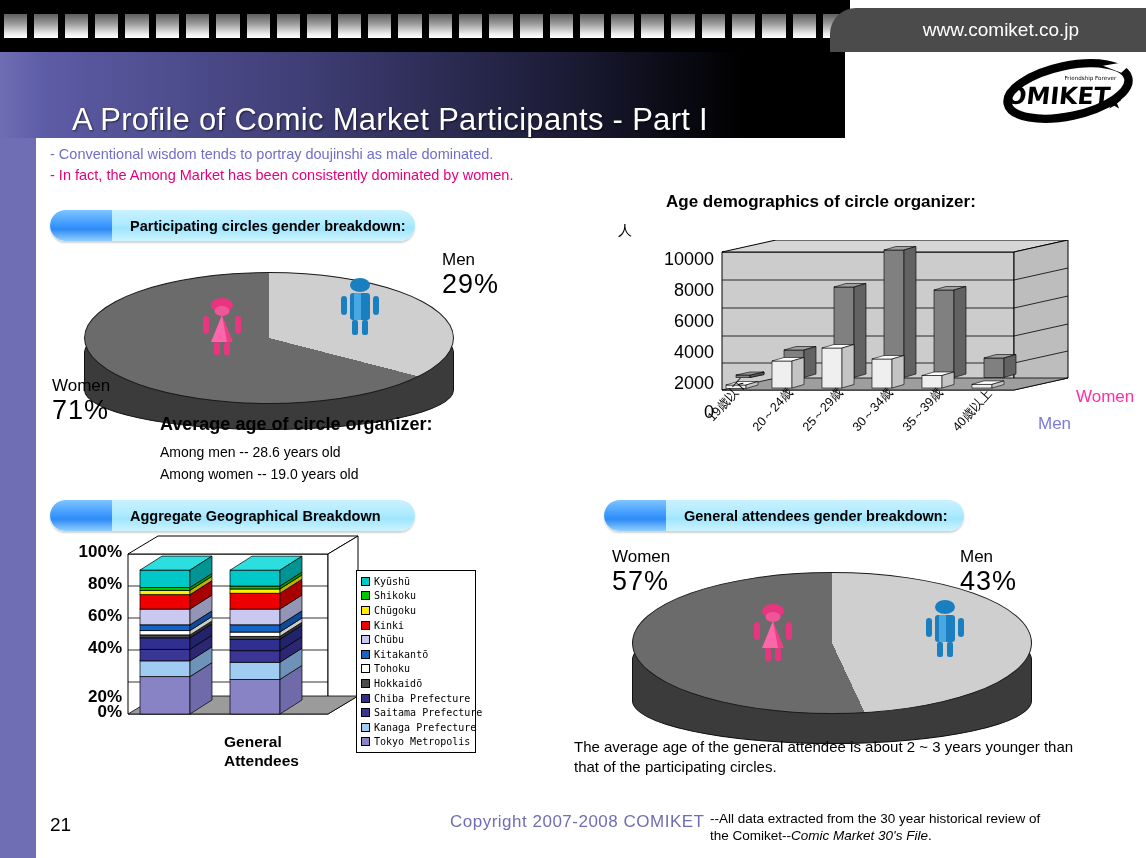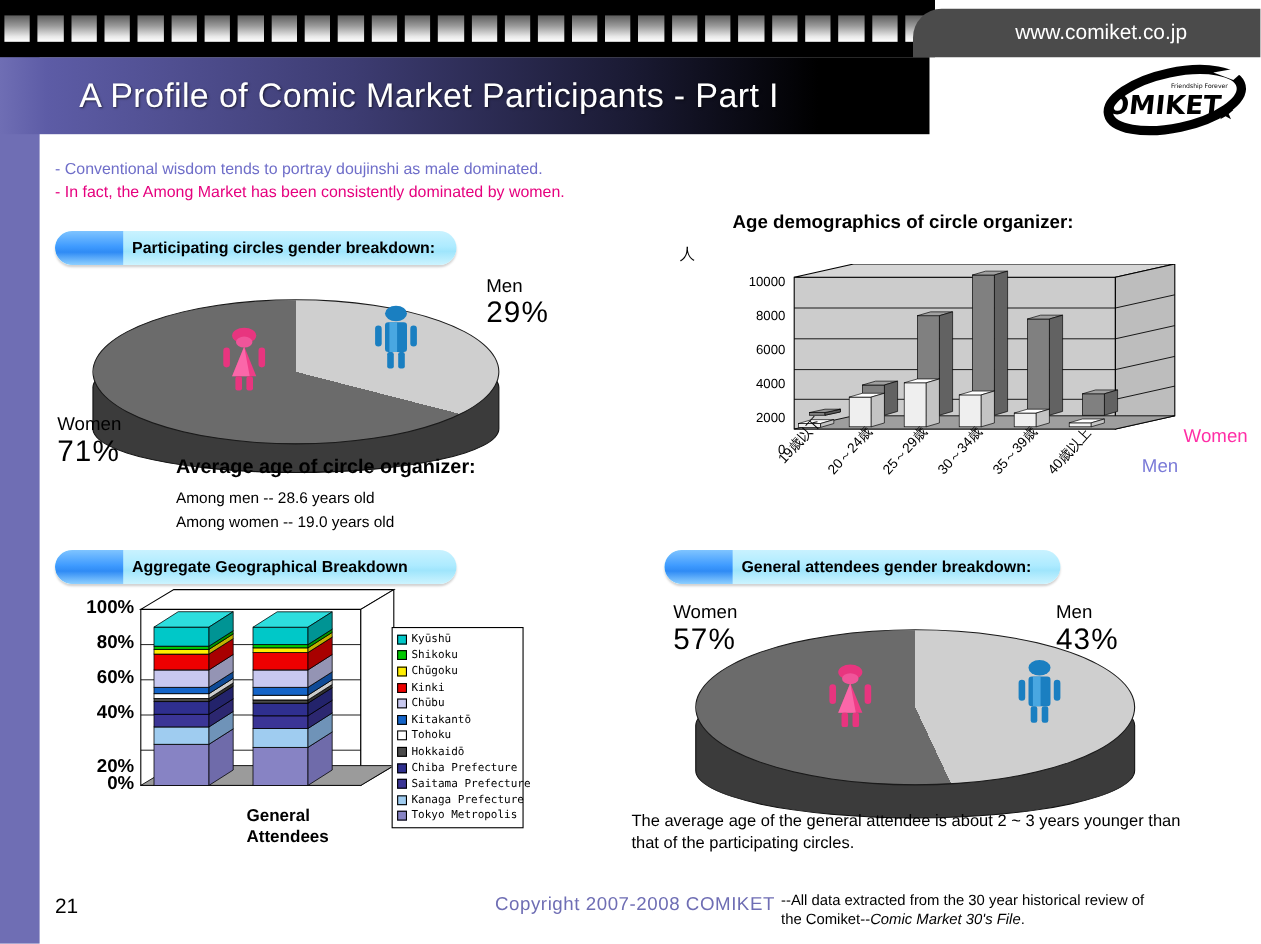--- a/index.html
+++ b/index.html
@@ -39,24 +39,24 @@
   }
 
   
   #leftrail {
     position: absolute; left: 0; top: 52px; width: 36px; height: 806px;
     background: #6f6eb4; z-index: 2;
   }
 
   
   #titleband {
-    position: absolute; left: 0; top: 52px; width: 845px; height: 70px;
+    position: absolute; left: 0; top: 52px; width: 845px; height: 86px;
     background: linear-gradient(to right, #6f6eb4 0%, #5d5ca6 5%, #3d3c72 38%, #1a1a33 68%, #000000 88%, #000000 100%);
     z-index: 3;
-    display: flex; align-items: center;
+    display: flex; align-items: flex-end;
   }
   #titleband .ttl {
     color: #ffffff;
     font-size: 31px;
     letter-spacing: 0.3px;
     margin-left: 72px;
     text-shadow: 1px 1px 2px rgba(0,0,0,0.6);
     white-space: nowrap;
   }
 
@@ -89,21 +89,21 @@
     overflow: hidden;
   }
   .pill .cap {
     width: 62px; height: 100%;
     background: linear-gradient(to bottom, #7fc4ff 0%, #3f9bff 45%, #2f8bf5 62%, #8fd0ff 100%);
     border-radius: 16px 0 0 16px;
     flex: none;
   }
   .pill .txt {
     font-size: 14.5px; font-weight: bold; color: #000;
-    padding: 0 14px 0 8px; white-space: nowrap;
+    padding: 0 14px 0 18px; white-space: nowrap;
   }
 
   
   .pieWrap { position: absolute; }
   .pie3d { position: relative; width: 100%; height: 100%; }
   .pie-side {
     position: absolute; left: 0; bottom: 0; width: 100%; height: 100%;
     border-radius: 50% / 34%;
     background: #3b3b3b;
     border: 1px solid #111;
@@ -127,21 +127,21 @@
   .avgage .l { font-size: 14px; color: #000; line-height: 22px; white-space: nowrap; }
 
   
   #ageChart { position: absolute; }
   #ageChart .chart-title {
     position: absolute; left: 60px; top: 0; font-size: 17px; font-weight: bold; color: #000;
     white-space: nowrap;
   }
   #ageChart .unit { position: absolute; left: 12px; top: 30px; font-size: 14px; color: #000; }
   #ageChart .ytick {
-    position: absolute; right: 0; font-size: 12px; color: #000; text-align: right; white-space: nowrap;
+    position: absolute; right: 0; font-size: 18px; color: #000; text-align: right; white-space: nowrap;
   }
   .xcat {
     position: absolute; font-size: 12.5px; color: #000;
     transform-origin: left top; transform: rotate(-48deg);
     white-space: nowrap;
   }
   .legend-w { position: absolute; font-size: 17px; color: #ff2ea6; }
   .legend-m { position: absolute; font-size: 17px; color: #7b7bd8; }
 
   

